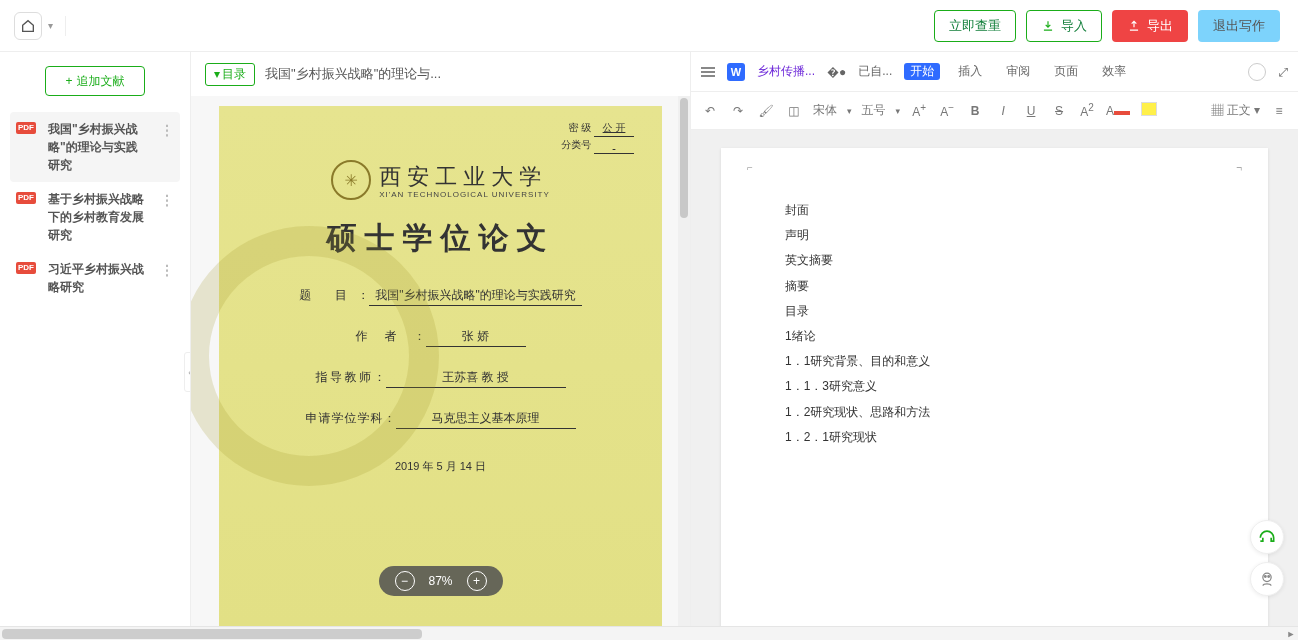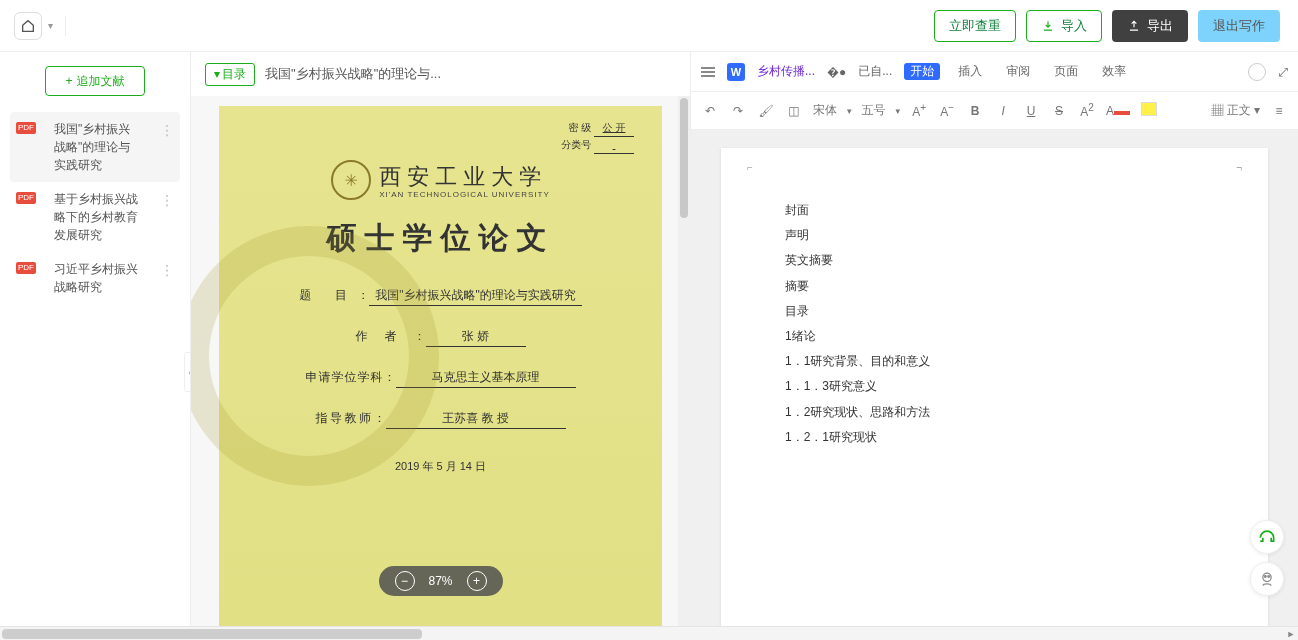--- a/index.html
+++ b/index.html
@@ -5,27 +5,27 @@
 * { margin:0; padding:0; box-sizing:border-box; font-family:"Microsoft YaHei",Arial,sans-serif; }
 body { background:#fff; width:1298px; height:640px; overflow:hidden; position:relative; font-size:13px; color:#333; }
 .topbar { height:52px; border-bottom:1px solid #eee; display:flex; align-items:center; padding:0 18px 0 14px; }
 .home-ic { width:28px; height:28px; border:1px solid #ddd; border-radius:6px; display:flex; align-items:center; justify-content:center; }
 .home-ic svg { width:16px; height:16px; }
 .caret { margin-left:6px; font-size:10px; color:#999; }
 .sep { width:1px; height:20px; background:#eee; margin:0 12px; }
 .top-sp { flex:1; }
 .btn { height:32px; padding:0 14px; border-radius:4px; border:1px solid transparent; display:inline-flex; align-items:center; gap:6px; font-size:13px; cursor:pointer; margin-left:10px; }
 .btn-og { border-color:#1aad19; color:#15803d; background:#fff; }
-.btn-g { background:#404040; color:#fff; }
+.btn-g { background:#ef4444; color:#fff; }
 .btn-gr { background:#7dd3fc; color:#555; }
 .dl-ic,.ul-ic { width:14px; height:14px; }
 .main { display:flex; height:calc(100% - 52px - 14px); }
 .left { width:190px; padding:14px 10px; position:relative; }
 .add-lit { margin:0 auto 16px; width:100px; height:30px; border:1px solid #1aad19; color:#1aad19; border-radius:4px; display:flex; align-items:center; justify-content:center; gap:4px; font-size:12px; }
-.lit { display:flex; gap:18px; padding:8px 6px; border-radius:4px; font-size:12px; line-height:1.5; color:#555; position:relative; }
+.lit { display:flex; gap:12px; padding:8px 6px; border-radius:4px; font-size:12px; line-height:1.5; color:#555; position:relative;font-weight:bold; }
 .lit.act { background:#f5f5f5; }
 .pdf-bd { background:#e74c3c; color:#fff; font-size:8px; padding:1px 2px; border-radius:2px; height:12px; line-height:10px; flex-shrink:0; margin-top:2px; }
 .lit-dots { color:#bbb; font-size:14px; }
 .coll { position:absolute; right:-8px; top:300px; width:14px; height:40px; background:#fff; border:1px solid #eee; border-radius:3px; display:flex; align-items:center; justify-content:center; font-size:10px; color:#aaa; }
 .mid { width:500px; border-left:1px solid #eee; position:relative; display:flex; flex-direction:column; }
 .mid-hd { height:44px; display:flex; align-items:center; padding:0 14px; gap:10px; }
 .toc-btn { border:1px solid #1aad19; color:#1aad19; padding:2px 8px; border-radius:3px; font-size:12px; display:flex; align-items:center; gap:2px; }
 .doc-title { color:#555; font-size:13px; }
 .mid-v { flex:1; background:#f7f7f7; padding:10px 28px; overflow:hidden; position:relative; }
 .paper { background:#e8e89a; background:linear-gradient(#e6e48f,#e2e085); width:100%; height:520px; padding:14px 28px; position:relative; }
@@ -148,26 +148,26 @@
         <div class="thesis-t">硕士学位论文</div>
         <div class="pf">
             <span class="pf-l">题 目：</span>
             <span class="pf-v">我国"乡村振兴战略"的理论与实践研究</span>
           </div>
         <div class="pf">
             <span class="pf-l">作者：</span>
             <span class="pf-v" style="min-width:100px">张 娇</span>
           </div>
         <div class="pf">
+            <span class="pf-l">指导教师：</span>
+            <span class="pf-v">王苏喜    教 授</span>
+          </div>
+        <div class="pf">
             <span class="pf-l" style="width:90px">申请学位学科：</span>
             <span class="pf-v">马克思主义基本原理</span>
-          </div>
-        <div class="pf">
-            <span class="pf-l">指导教师：</span>
-            <span class="pf-v">王苏喜    教 授</span>
           </div>
         <div class="pdate">2019 年 5 月 14 日</div>
       </div>
       <div class="zoom">
         <span class="zc">−</span>
         <span>87%</span>
         <span class="zc">+</span>
       </div>
     </div>
     <div class="mid-scroll">

